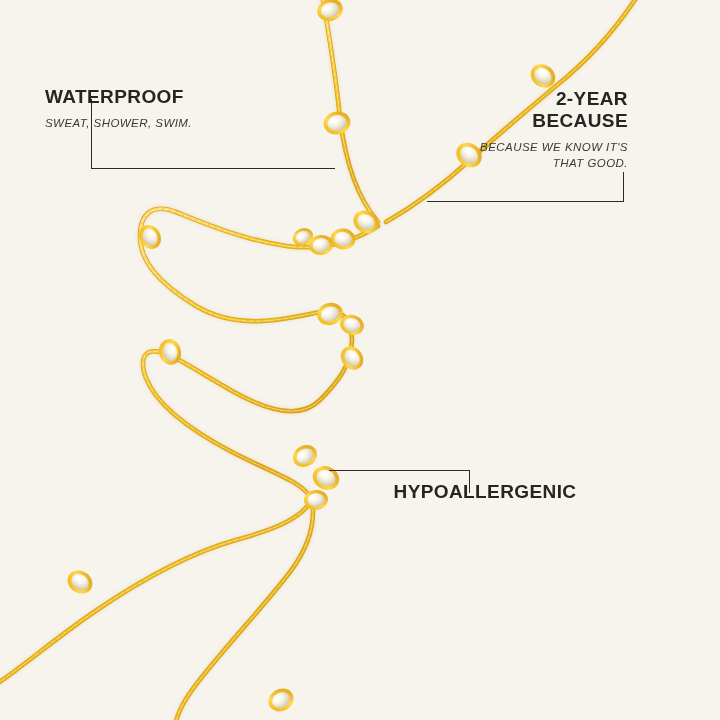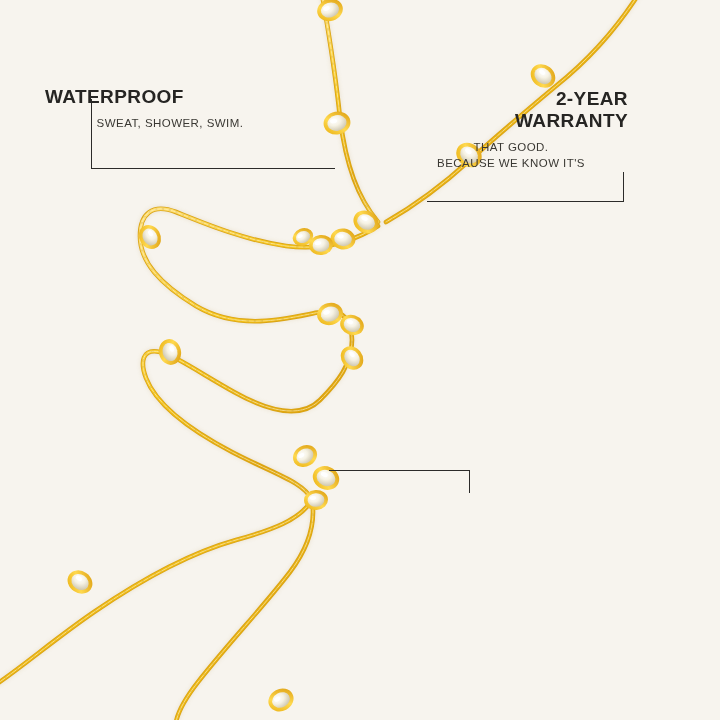--- a/index.html
+++ b/index.html
@@ -31,28 +31,28 @@
     font-family: "Liberation Sans", sans-serif;
     font-weight: bold;
     color: #262523;
     font-size: 19px;
     letter-spacing: 0.4px;
     line-height: 1.16;
     margin: 0 0 7px 0;
   }
   .callout .sub {
     font-family: "Liberation Sans", sans-serif;
+    font-style: italic;
     font-weight: normal;
     color: #3a3833;
     font-size: 11.5px;
     letter-spacing: 0.45px;
     line-height: 1.42;
     margin: 0;
     text-transform: uppercase;
-    text-align: center;
   }
 
   .callout.left  { text-align: left; }
   .callout.right { text-align: right; }
   .callout.center{ text-align: center; }
 
   #callout-waterproof    { left: 45px;  top: 86px;  width: 250px; }
   #callout-warranty      { left: 394px; top: 88px; width: 234px; }
   #callout-hypoallergenic{ left: 360px; top: 481px; width: 250px; }
 
@@ -292,26 +292,27 @@
   <div class="callout left" id="callout-waterproof">
     <div class="title">WATERPROOF</div>
     <div class="sub">
       <div>SWEAT, SHOWER, SWIM.</div>
     </div>
   </div>
 
   <div class="callout right" id="callout-warranty">
     <div class="title">
       <div>2-YEAR</div>
-      <div>WARRANTY</div>
+      <div>BECAUSE</div>
     </div>
     <div class="sub">
+      <div>BECAUSE WE KNOW IT'S</div>
       <div>THAT GOOD.</div>
-      <div>BECAUSE WE KNOW IT'S</div>
     </div>
   </div>
 
   <div class="callout center" id="callout-hypoallergenic">
+    <div class="title">HYPOALLERGENIC</div>
     <div class="sub">
     </div>
   </div>
 
 </div>
 
 </body></html>

